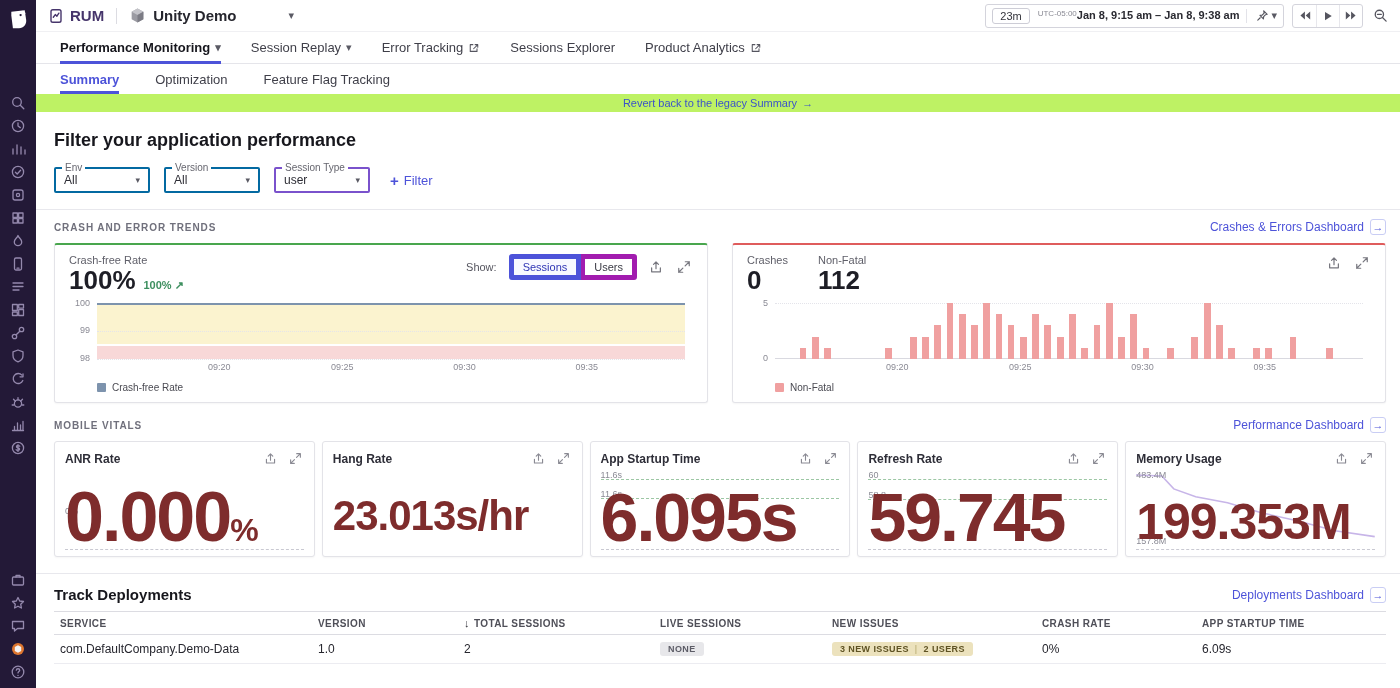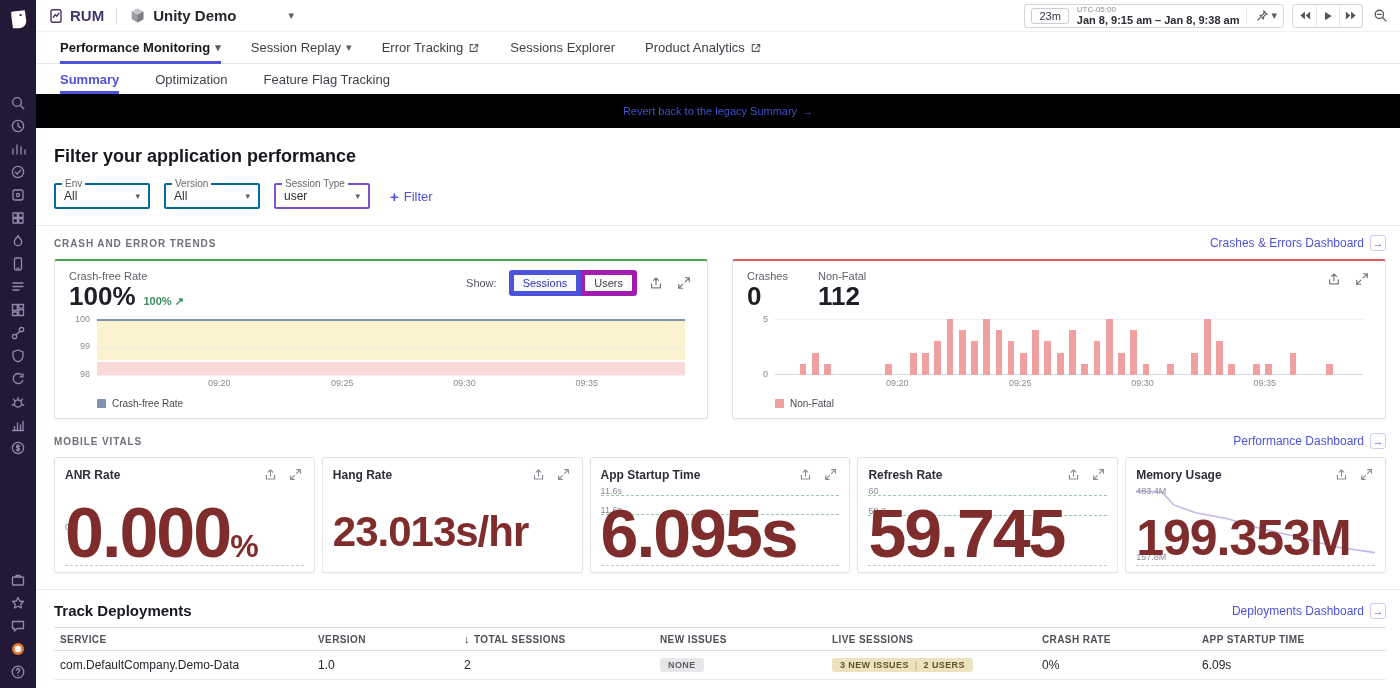--- a/index.html
+++ b/index.html
@@ -24,21 +24,21 @@
   .rum-txt { font-size:15px; font-weight:700; color:#46356b; margin-left:6px; }
   .vdiv { width:1px; height:16px; background:#dcdce2; margin:0 12px; }
   .app-name { font-size:15px; font-weight:700; color:#26262e; margin-left:7px; cursor:pointer; }
   .chev { font-size:11px; color:#5a5a64; cursor:pointer; }
   .tb-left .chev { margin-left:52px; }
   .tb-right { display:flex; align-items:center; gap:8px; }
   .timebox { display:flex; align-items:center; border:1px solid #d4d4dc; border-radius:3px;
     height:24px; padding:0 6px; cursor:pointer; background:#fff; }
   .dur-chip { font-size:11px; color:#33333b; border:1px solid #cdcdd6; border-radius:3px;
     padding:1px 7px; margin-right:8px; background:#fff; cursor:pointer; }
-  .time-texts { display:flex; flex-direction:column; line-height:1; }
+  .time-texts { display:flex; flex-direction:row; line-height:1; }
   .tz { font-size:8px; color:#8a8a94; margin-bottom:1px; }
   .range { font-size:11px; font-weight:700; color:#2a2a31; }
   .tb-sep { width:1px; height:14px; background:#e3e3e9; margin:0 7px; }
   .icon-btn { background:none; border:none; cursor:pointer; display:flex; align-items:center; padding:2px; }
   .playgroup { display:flex; border:1px solid #d4d4dc; border-radius:3px; height:24px; }
   .playgroup .icon-btn { width:23px; justify-content:center; }
   .playgroup .icon-btn + .icon-btn { border-left:1px solid #e7e7ec; }
 
   
   .prodnav { height:32px; display:flex; align-items:stretch; gap:30px; padding:0 24px;
@@ -46,21 +46,21 @@
   .nav-item { display:flex; align-items:center; gap:5px; font-size:13px; color:#3f3f49;
     cursor:pointer; position:relative; }
   .nav-item.active { color:#16161d; font-weight:600; }
   .nav-item.active::after { content:""; position:absolute; left:0; right:0; bottom:-1px;
     height:3px; background:#4d53d9; }
   .subtabs { height:30px; display:flex; gap:36px; padding:0 24px; align-items:stretch; }
   .subtab { display:flex; align-items:center; font-size:13px; color:#3f3f49; cursor:pointer; position:relative; }
   .subtab.active { color:#4d53d9; font-weight:700; }
   .subtab.active::after { content:""; position:absolute; left:0; right:0; bottom:0; height:3px; background:#4d53d9; }
 
-  .banner { height:34px; background:#000000; display:flex; align-items:center; justify-content:center; }
+  .banner { height:18px; background:#bef264; display:flex; align-items:center; justify-content:center; }
   .banner a { font-size:11px; color:#3b53c9; cursor:pointer; display:flex; gap:5px; align-items:center; }
 
   
   .content { flex:1; padding:12px 14px 0 18px; overflow:hidden; }
   .page-title { font-size:18px; font-weight:800; color:#17171d; margin:6px 0 16px; }
 
   .filters { display:flex; align-items:center; gap:14px; margin-bottom:16px; }
   .filter { position:relative; width:96px; height:26px; border:2px solid #0369a1; border-radius:2px;
     display:flex; align-items:center; justify-content:space-between; padding:0 8px; cursor:pointer; background:#fff; }
   .filter.session { border-color:#7a52cc; }
@@ -677,24 +677,24 @@
           <span>SERVICE</span>
         </div>
       <div class="th">
           <span>VERSION</span>
         </div>
       <div class="th">
         <span class="sorticon">↓</span>
         <span>TOTAL SESSIONS</span>
       </div>
       <div class="th">
+          <span>LIVE SESSIONS</span>
+        </div>
+      <div class="th">
           <span>NEW ISSUES</span>
-        </div>
-      <div class="th">
-          <span>LIVE SESSIONS</span>
         </div>
       <div class="th">
           <span>CRASH RATE</span>
         </div>
       <div class="th">
           <span>APP STARTUP TIME</span>
         </div>
 
       <div class="td">
           <span>com.DefaultCompany.Demo-Data</span>

